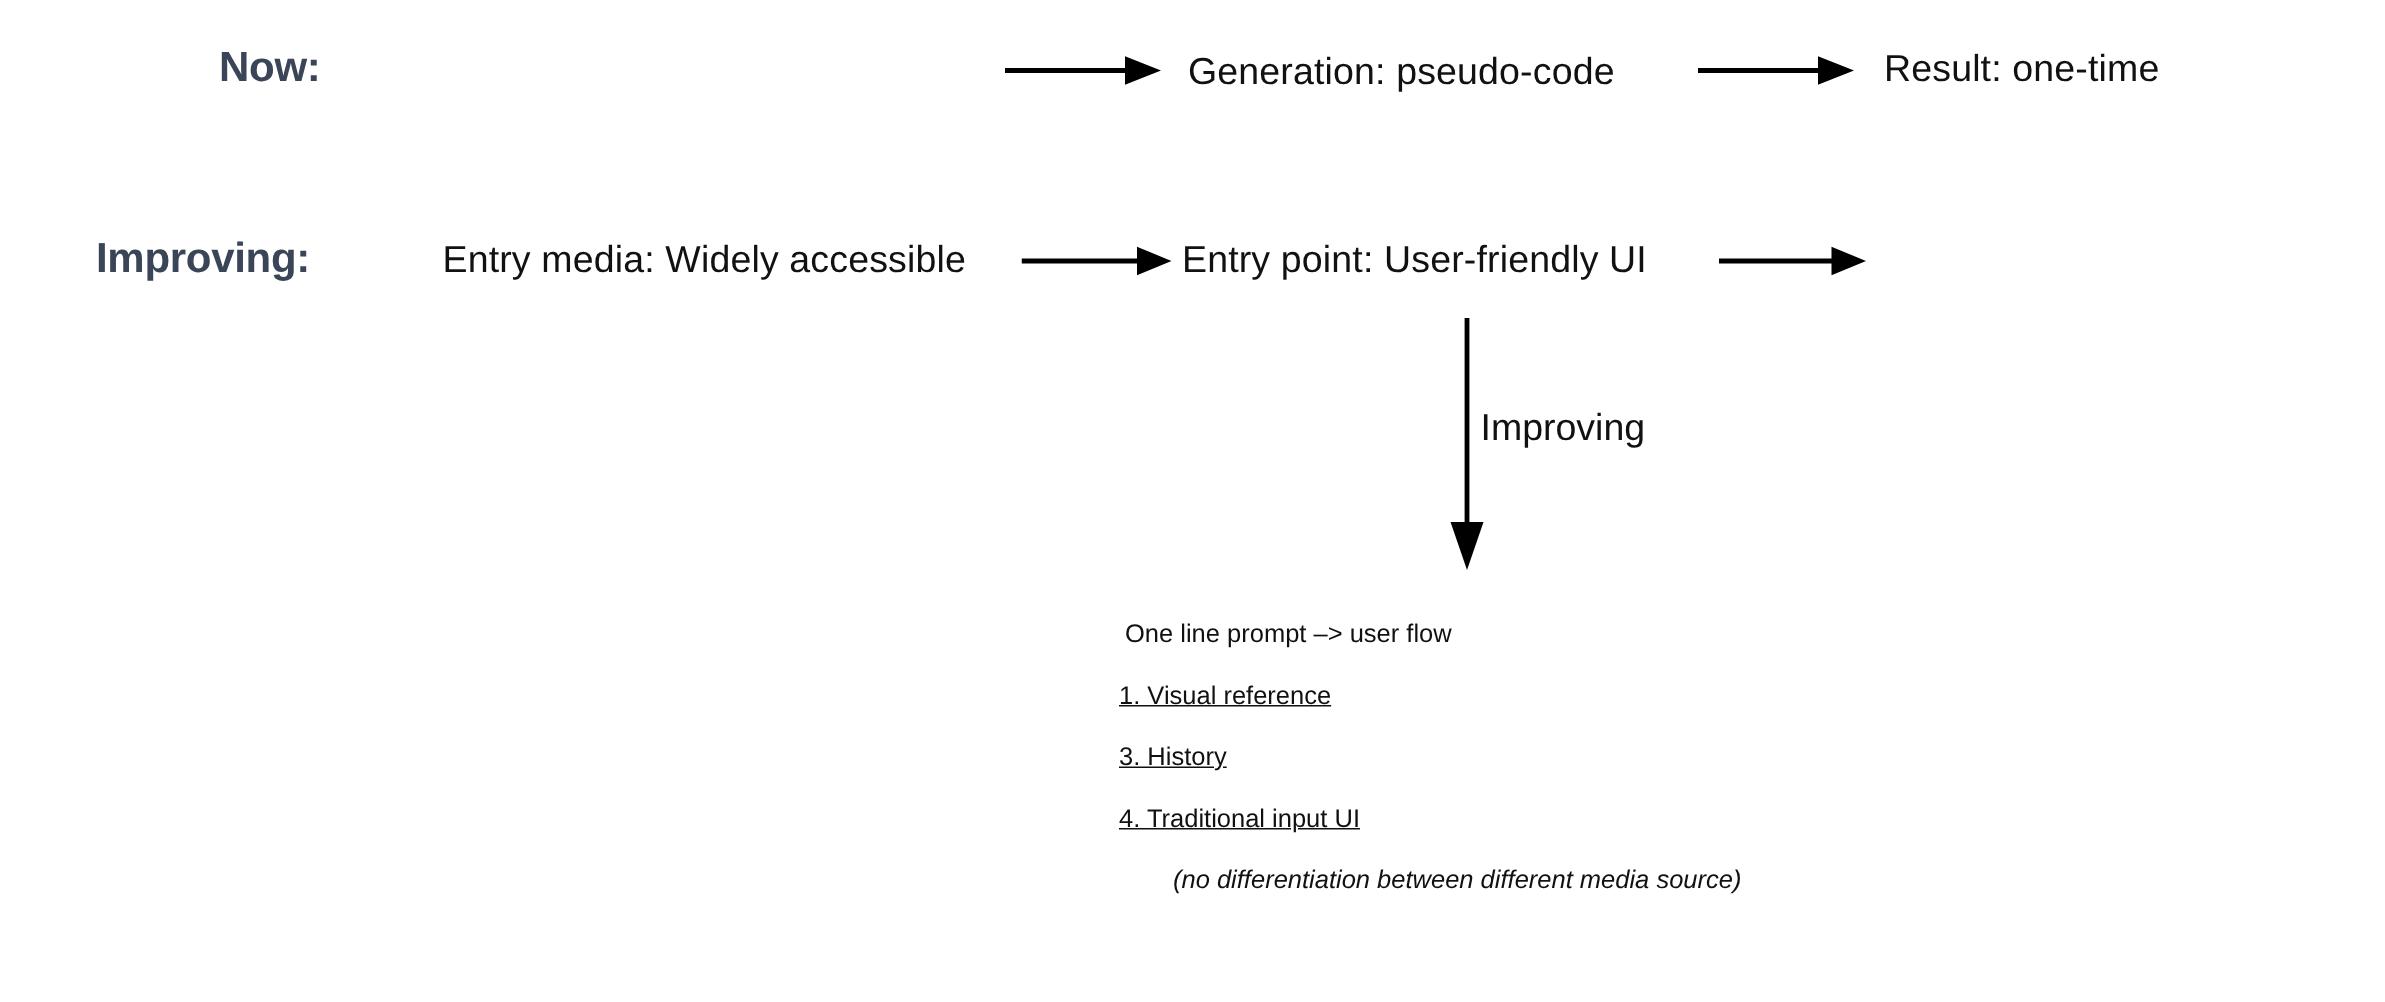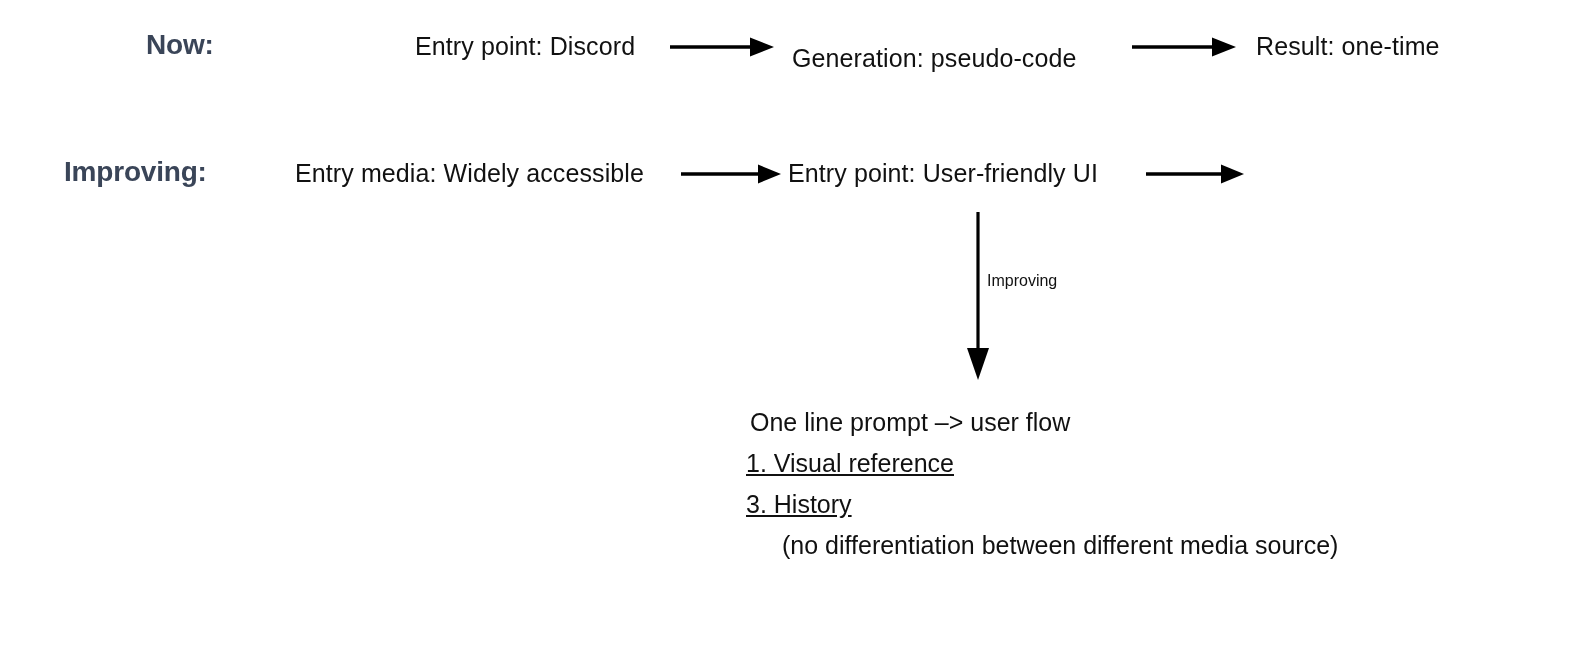--- a/index.html
+++ b/index.html
@@ -39,21 +39,21 @@
   
   .node-text {
     position: absolute;
     font-size: 25px;
     line-height: 1;
     color: #111111;
     white-space: nowrap;
     letter-spacing: 0.1px;
   }
   #now-node-0  { left: 375px;  top: 34px; }
-  #now-node-1  { left: 752px;  top: 46px; }
+  #now-node-1  { left: 752px;  top: 36px; }
   #now-node-2  { left: 1216px; top: 34px; }
 
   #prop-node-0 { left: 255px;  top: 161px; }
   #prop-node-1 { left: 748px;  top: 161px; }
   #prop-node-2 { left: 1213px; top: 161px; }
 
   
   .arrow-h {
     position: absolute;
     height: 26px;
@@ -72,55 +72,55 @@
     width: 44px;
     height: 168px;
     display: block;
   }
 
   
   #improving-label {
     position: absolute;
     left: 947px;
     top: 273px;
-    font-size: 16px;
+    font-size: 25px;
     line-height: 1;
     white-space: nowrap;
     color: #111111;
   }
 
   
   #detail-block {
     position: absolute;
     left: 706px;
     top: 402px;
-    font-size: 25px;
+    font-size: 17px;
     line-height: 41px;
     color: #111111;
     white-space: nowrap;
   }
   #detail-block .detail-heading {
     margin-left: 4px;
   }
   #detail-block .detail-item {
     margin-left: 0;
     text-decoration: underline;
   }
   #detail-block .detail-note {
     margin-left: 36px;
+    font-style: italic;
   }
 </style>
 </head>
 <body>
 
 <div class="canvas">
 
   <div class="row-label" id="row-label-now">Now:</div>
 
-  <div class="node-text" id="now-node-0">Entry point: Discord</div>
 
   <svg class="arrow-h" id="arrow-now-0" viewBox="0 0 104 26">
     <line x1="0" y1="13" x2="82" y2="13" stroke="#000000" stroke-width="3.4"></line>
     <polygon points="80,3.5 104,13 80,22.5" fill="#000000"></polygon>
   </svg>
 
   <div class="node-text" id="now-node-1">Generation: pseudo-code</div>
 
   <svg class="arrow-h" id="arrow-now-1" viewBox="0 0 104 26">
     <line x1="0" y1="13" x2="82" y2="13" stroke="#000000" stroke-width="3.4"></line>
@@ -150,16 +150,17 @@
     <line x1="22" y1="0" x2="22" y2="138" stroke="#000000" stroke-width="3.2"></line>
     <polygon points="11,136 33,136 22,168" fill="#000000"></polygon>
   </svg>
 
   <div id="improving-label">Improving</div>
 
   <div id="detail-block">
     <div class="detail-heading">One line prompt –&gt; user flow</div>
     <div class="detail-item">1. Visual reference</div>
     <div class="detail-item">3. History</div>
+    <div class="detail-item">4. Traditional input UI</div>
     <div class="detail-note">(no differentiation between different media source)</div>
   </div>
 
 </div>
 
 </body></html>

